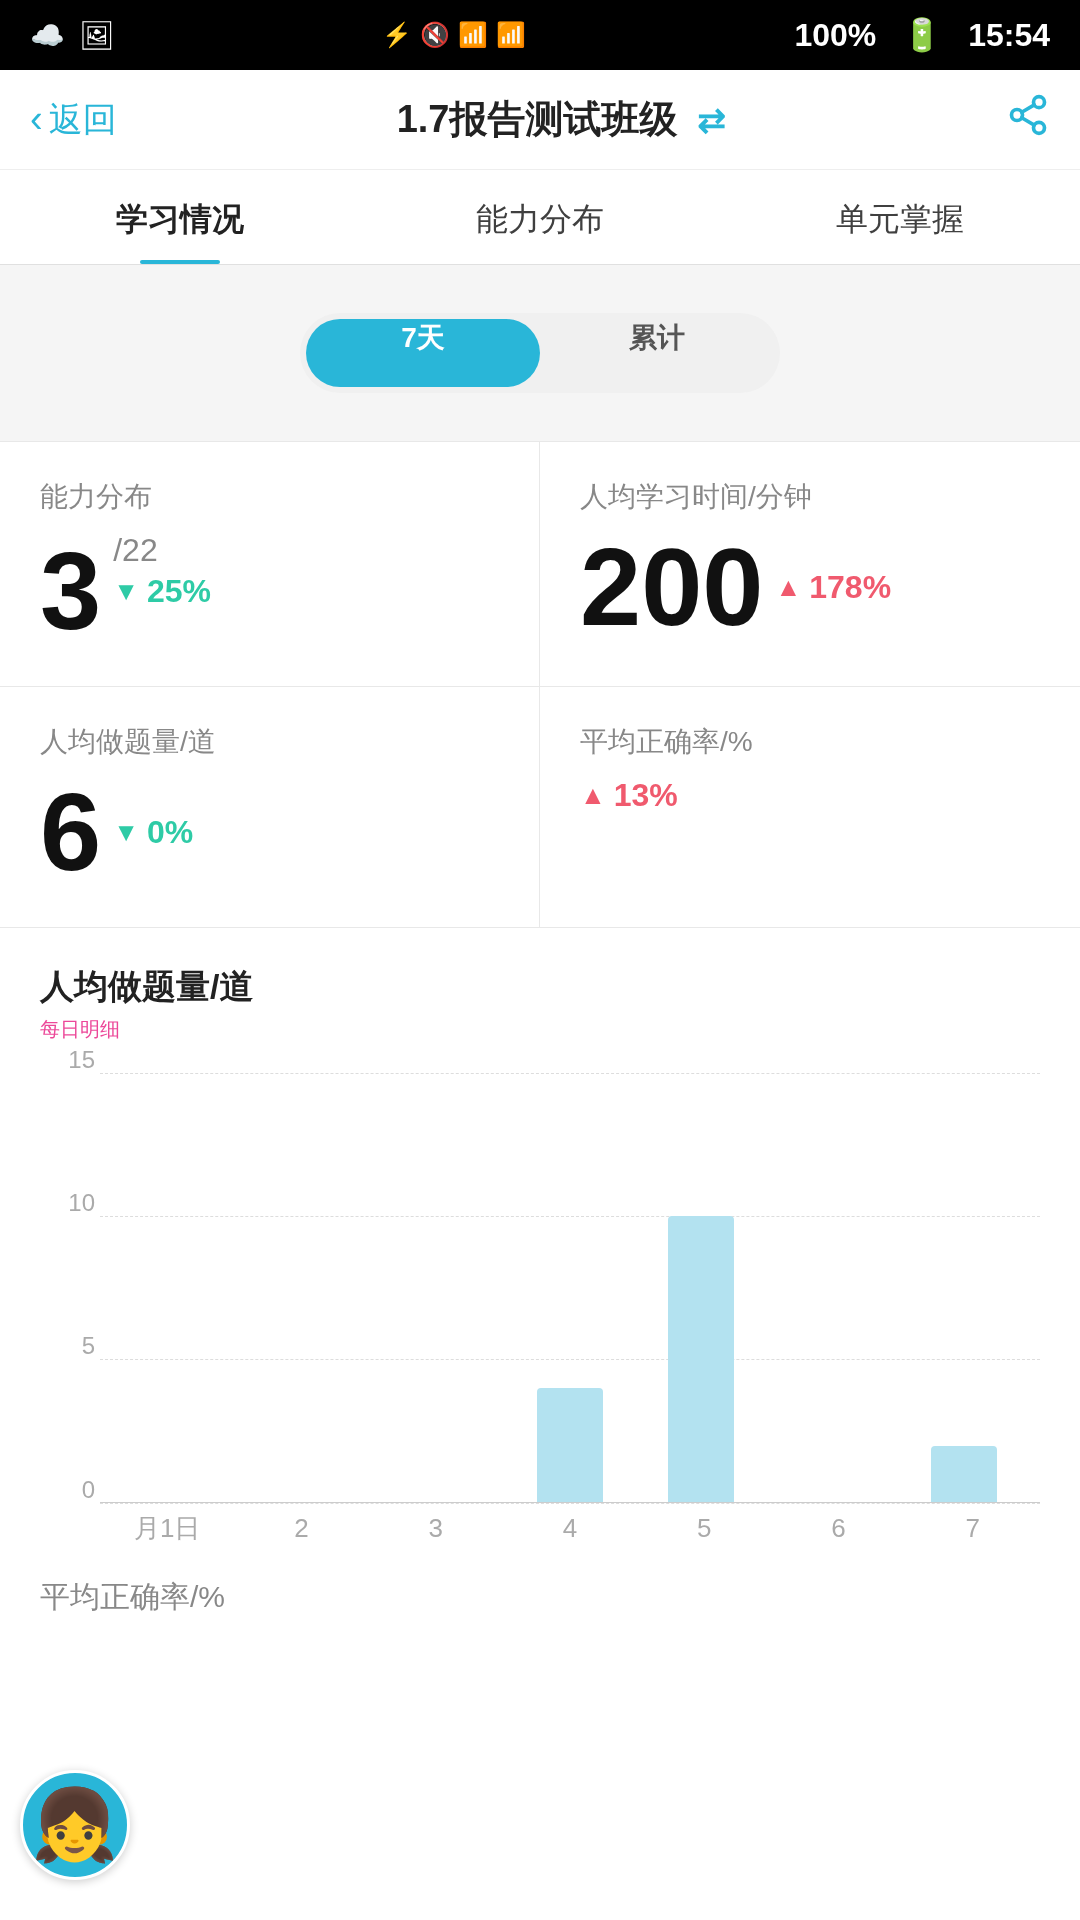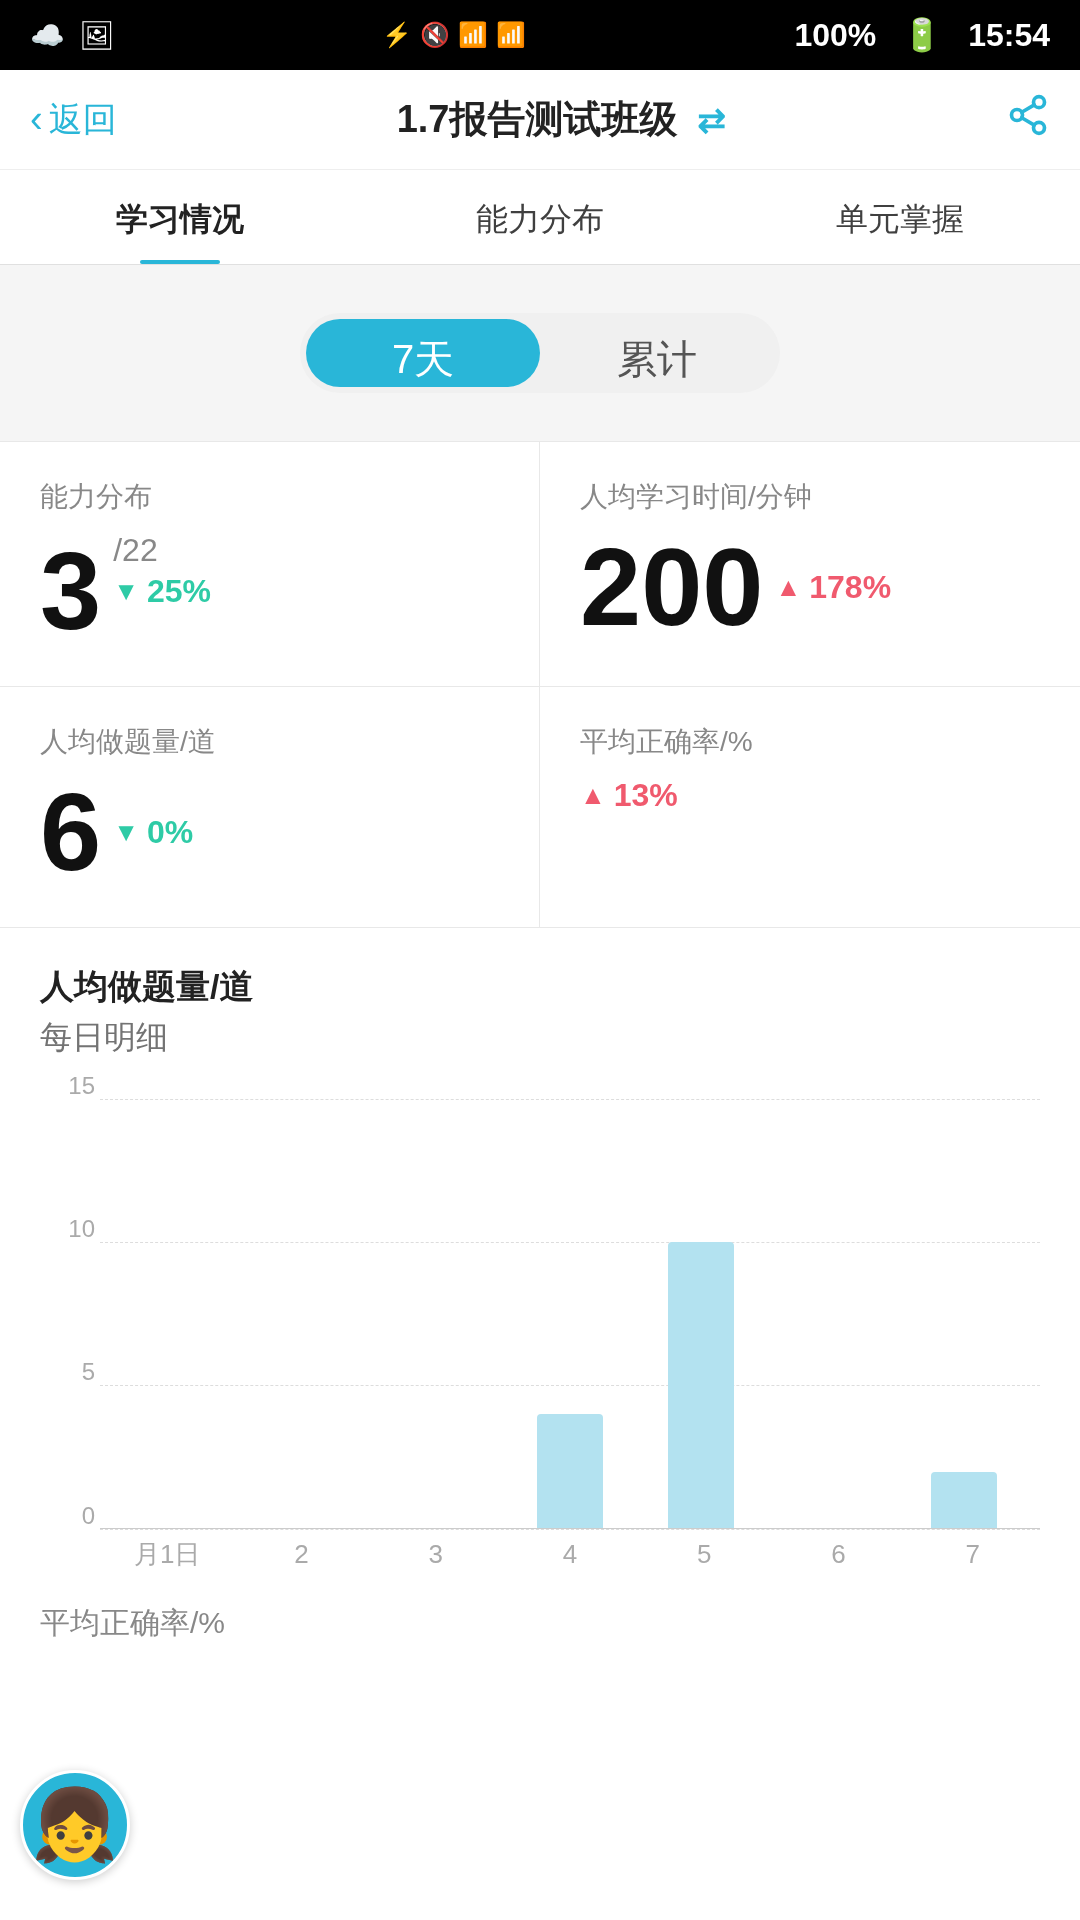--- a/index.html
+++ b/index.html
@@ -106,26 +106,26 @@
       width: 480px;
       height: 80px;
       background: #f0f0f0;
       border-radius: 50px;
       padding: 6px;
       gap: 0;
     }
     .period-btn {
       flex: 1;
       border-radius: 44px;
-      font-size: 40px;
-      display: flex;
-      align-items: flex-end;
+      font-size: 28px;
+      display: flex;
+      align-items: flex-start;
       justify-content: center;
       cursor: pointer;
-      font-weight: 400;
+      font-weight: 700;
     }
     .period-btn.active {
       background: #29b6d8;
       color: #fff;
     }
     .period-btn.inactive {
       background: transparent;
       color: #555;
     }
 
@@ -188,23 +188,23 @@
     .chart-section {
       padding: 36px 40px 0;
     }
     .chart-title {
       font-size: 34px;
       font-weight: 600;
       color: #222;
       margin-bottom: 6px;
     }
     .chart-subtitle {
-      font-size: 32px;
-      color: #737373;
-      margin-bottom: 39px;
+      font-size: 20px;
+      color: #ec4899;
+      margin-bottom: 30px;
     }
 
     
     .bar-chart {
       position: relative;
       width: 100%;
       height: 480px;
       margin-top: 10px;
     }
     .chart-grid-lines {

